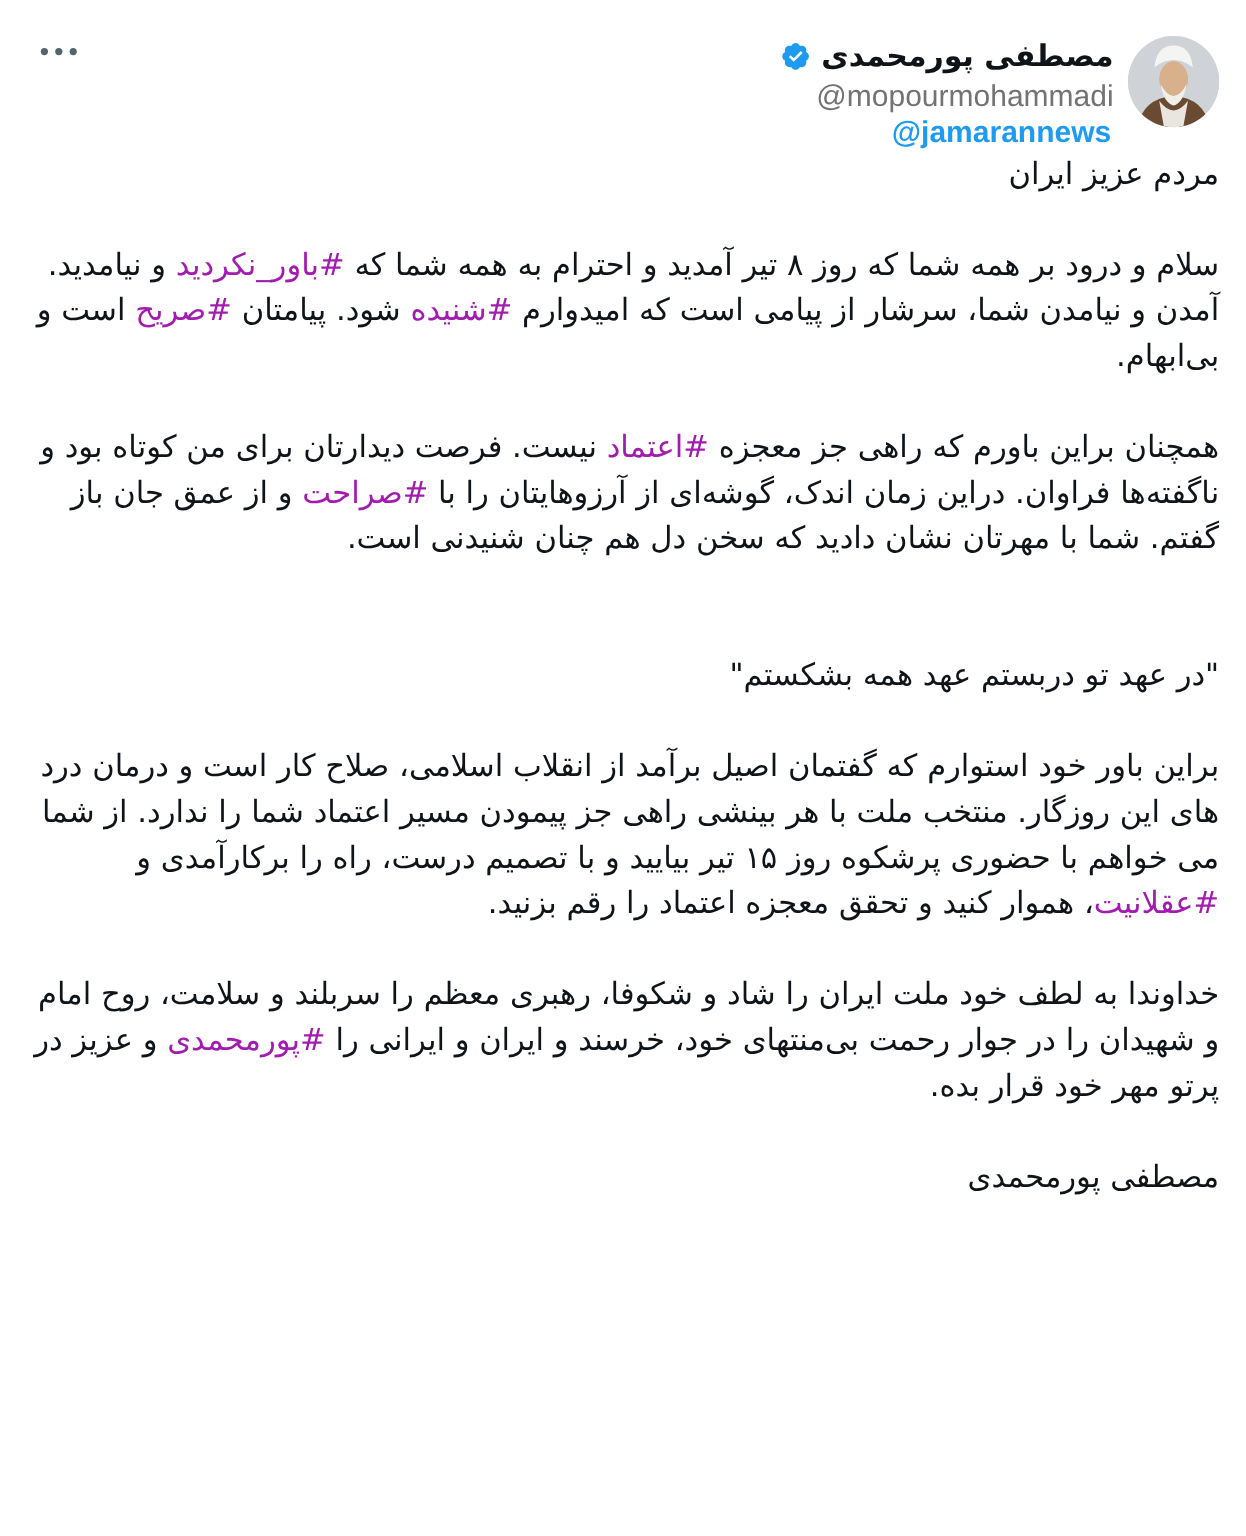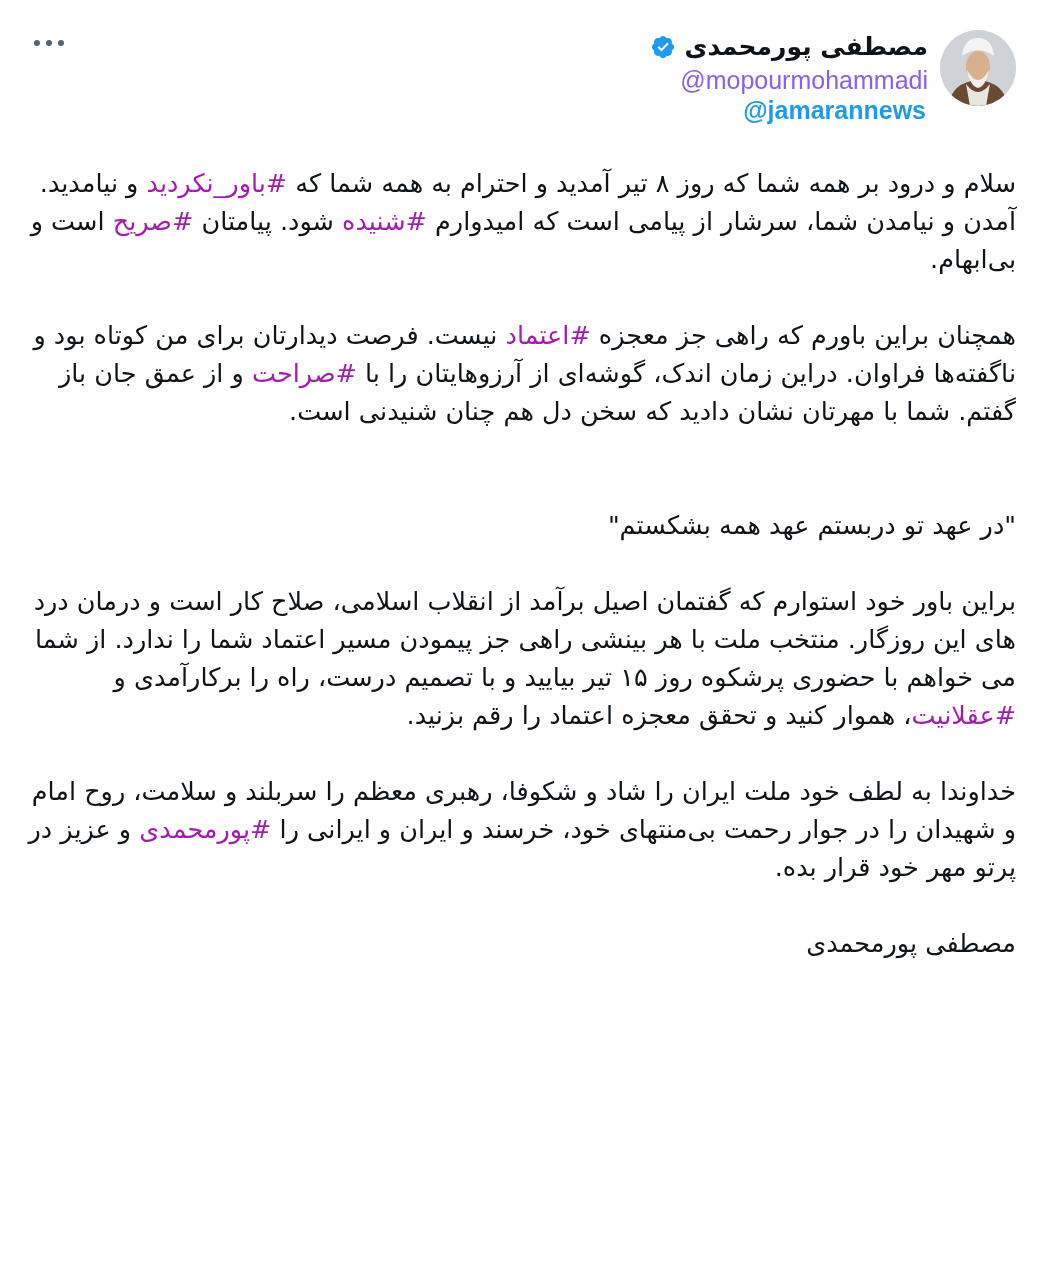--- a/index.html
+++ b/index.html
@@ -7,21 +7,21 @@
          font-family:"DejaVu Sans", "Liberation Sans", sans-serif; color:#0f1419; }
   .header { position:absolute; top:24px; left:0; width:1038px; height:110px; }
   .more { position:absolute; left:28px; top:10px; display:flex; gap:6px; cursor:pointer; padding:6px; }
   .more span { width:6px; height:6px; border-radius:50%; background:#536471; display:block; }
   .avatar { position:absolute; right:22px; top:6px; width:76px; height:76px; border-radius:50%;
             overflow:hidden; background:#d8dbe0; }
   .names { position:absolute; right:110px; top:6px; text-align:right; direction:rtl; }
   .name-row { display:flex; align-items:center; gap:8px; direction:rtl; }
   .display-name { font-weight:bold; font-size:25px; line-height:34px; color:#0f1419; }
   .verified { width:26px; height:26px; display:inline-block; }
-  .handle { font-family:"Liberation Sans", sans-serif; font-size:25px; line-height:32px; color:#8b5cf6; direction:ltr; text-align:right; }
+  .handle { font-family:"Liberation Sans", sans-serif; font-size:25px; line-height:32px; color:#737373; direction:ltr; text-align:right; }
   .watermark { position:absolute; right:112px; top:72px; font-family:"Liberation Sans", sans-serif; font-size:25px; font-weight:bold; color:#1d9bf0; direction:ltr;margin-left:32px; }
   .tweet { position:absolute; top:126px; right:22px; width:1000px; direction:rtl; text-align:right;
            font-size:25.5px; line-height:38px; color:#0f1419; }
   .tweet p { margin:0; }
   .tweet .gap { height:38px; }
   .tag { color:#a21caf; cursor:pointer; }
 </style>
 </head>
 <body>
 
@@ -51,20 +51,21 @@
         <path fill="#ffffff" d="M10.54 16.2l-3.74-3.74 1.41-1.41 2.33 2.33 5.46-5.46 1.41 1.41z"></path>
       </svg>
     </div>
     <div class="handle">@mopourmohammadi</div>
   </div>
 
   <div class="watermark">@jamarannews</div>
 </div>
 
 <div class="tweet">
+  <p>مردم عزیز ایران</p>
   <div class="gap"></div>
   <p>سلام و درود بر همه شما که روز ۸ تیر آمدید و احترام به همه شما که <span class="tag">#باور_نکردید</span> و نیامدید. آمدن و نیامدن شما، سرشار از پیامی است که امیدوارم <span class="tag">#شنیده</span> شود. پیامتان <span class="tag">#صریح</span> است و بی‌ابهام.</p>
   <div class="gap"></div>
   <p>همچنان براین باورم که راهی جز معجزه <span class="tag">#اعتماد</span> نیست. فرصت دیدارتان برای من کوتاه بود و ناگفته‌ها فراوان. دراین زمان اندک، گوشه‌ای از آرزوهایتان را با <span class="tag">#صراحت</span> و از عمق جان باز گفتم. شما با مهرتان نشان دادید که سخن دل هم چنان شنیدنی است.</p>
   <div class="gap"></div>
   <div class="gap"></div>
   <p>"در عهد تو دربستم عهد همه بشکستم"</p>
   <div class="gap"></div>
   <p>براین باور خود استوارم که گفتمان اصیل برآمد از انقلاب اسلامی، صلاح کار است و درمان درد های این روزگار. منتخب ملت با هر بینشی راهی جز پیمودن مسیر اعتماد شما را ندارد. از شما می خواهم با حضوری پرشکوه روز ۱۵ تیر بیایید و با تصمیم درست، راه را برکارآمدی و <span class="tag">#عقلانیت</span>، هموار کنید و تحقق معجزه اعتماد را رقم بزنید.</p>
   <div class="gap"></div>

